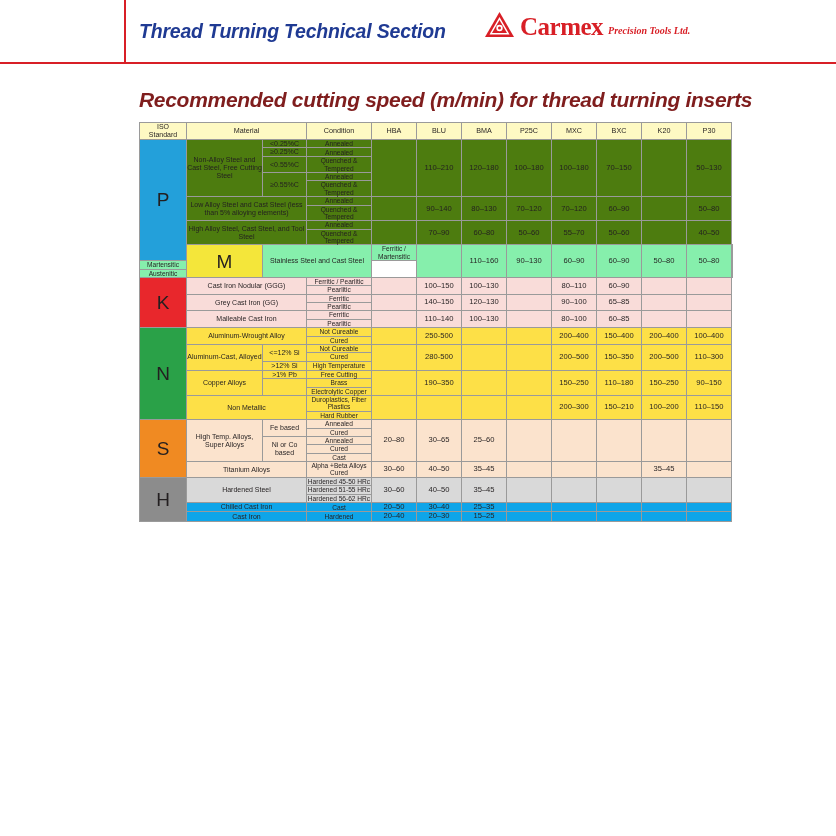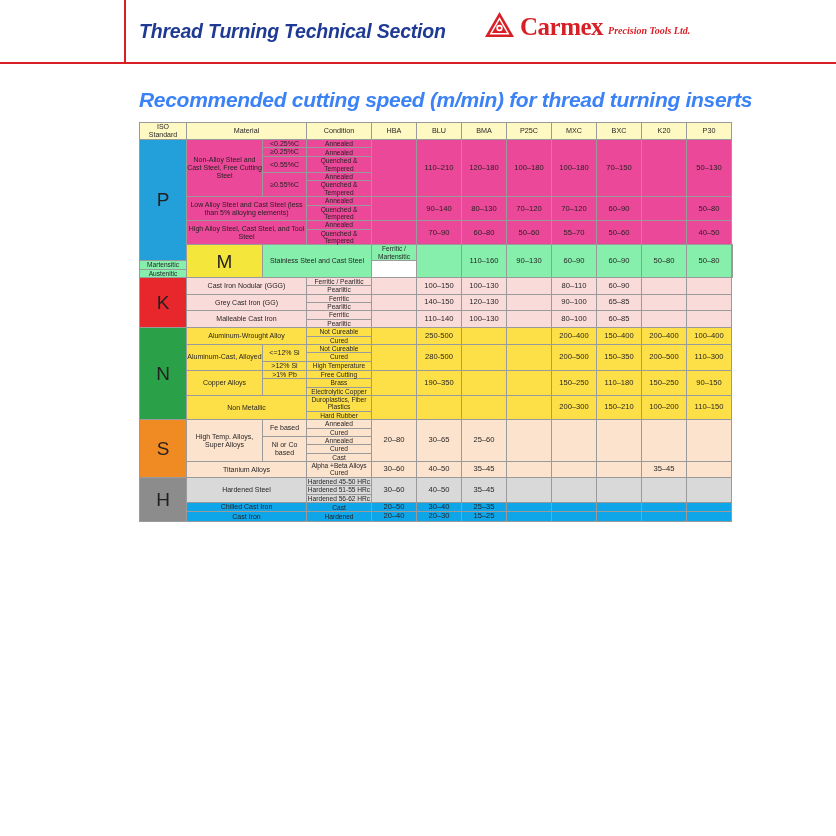--- a/index.html
+++ b/index.html
@@ -42,21 +42,21 @@
   .header-rule{
     position:absolute;left:0;top:62px;width:836px;height:2px;background:#d81f26;
   }
   .header-rule-v{
     position:absolute;left:124px;top:0;width:2px;height:62px;background:#d81f26;
   }
 
   
   .main-title{
     position:absolute;left:139px;top:88px;width:680px;
-    font-size:21px;font-weight:bold;font-style:italic;color:#3b82f6;
+    font-size:21px;font-weight:bold;font-style:italic;color:#7f1d1d;
     letter-spacing:-0.3px;
   }
 
   
   table.speeds{
     position:absolute;left:139px;top:122px;
     border-collapse:collapse;
     table-layout:fixed;
     font-size:7.2px;
     color:#231f20;
@@ -78,21 +78,21 @@
   .hdr{background:#fef9c3;font-size:7.2px;}
   .hdr-iso{font-size:7px;}
   .iso-letter{font-size:19px;font-weight:bold;}
   .mat-cell{text-align:left;padding-left:4px;font-size:7px;}
   .sub-cell{text-align:left;padding-left:4px;font-size:7px;}
   .cond-cell{font-size:6.6px;}
   .val{font-size:7.6px;}
 
   
   .g-p-iso{background:#23a0da;}
-  .g-p{background:#ec4899;}
+  .g-p{background:#4d7c0f;}
   .g-m-iso{background:#f4e63a;}
   .g-m{background:#86efac;}
   .g-k-iso{background:#e8272c;}
   .g-k{background:#f9dcd9;}
   .g-n-iso{background:#2aa148;}
   .g-n{background:#fde047;}
   .g-s-iso{background:#f08a22;}
   .g-s{background:#fbe3cd;}
   .g-h-iso{background:#8c8c8c;}
   .g-h{background:#d9d9d9;}

